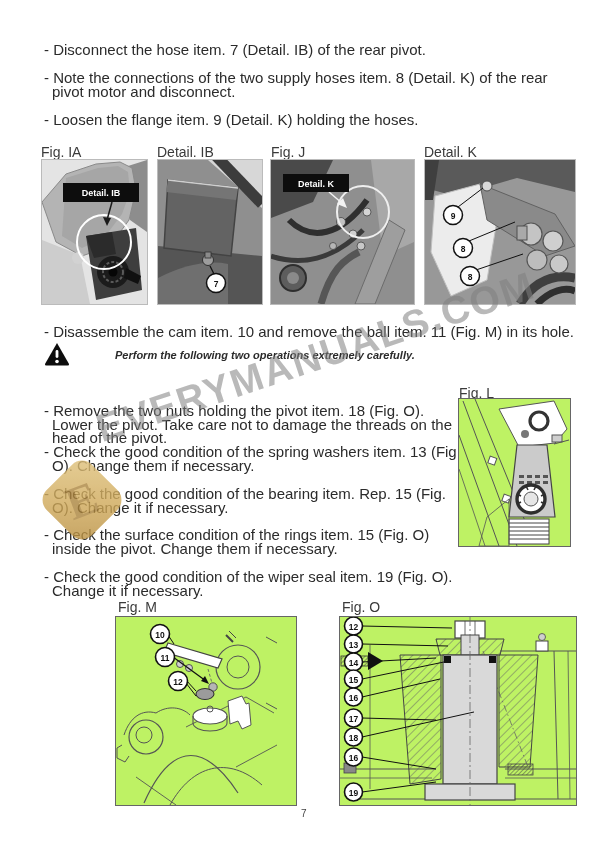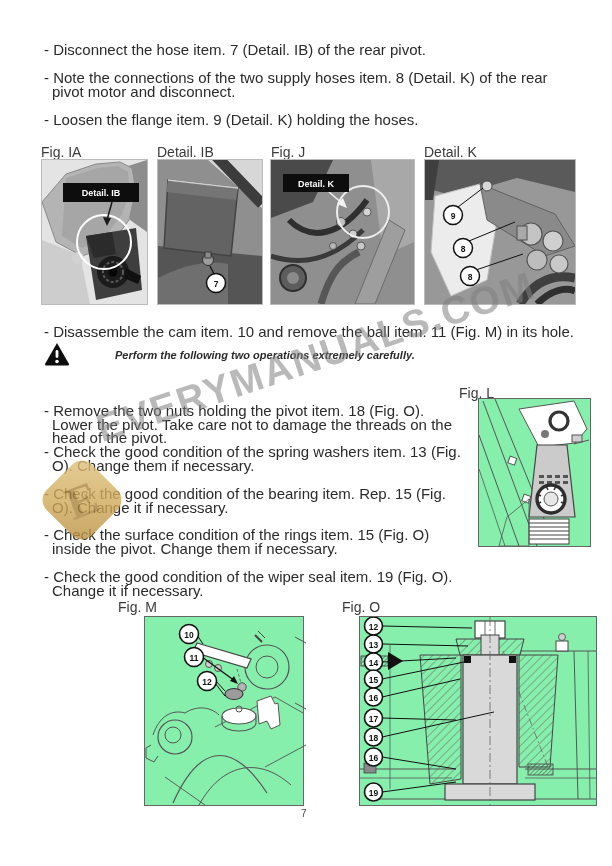--- a/index.html
+++ b/index.html
@@ -1,20 +1,20 @@
 <!DOCTYPE html>
 <html><head>
 <meta charset="utf-8">
 <style>
   html,body{margin:0;padding:0;background:#fff;}
   #page{position:relative;width:612px;height:866px;background:#ffffff;overflow:hidden;
         font-family:"Liberation Sans","DejaVu Sans",sans-serif;color:#2b2b2b;}
   .para{position:absolute;font-size:15px;line-height:13.5px;padding-left:8px;text-indent:-8px;}
   .caption{position:absolute;font-size:14px;color:#3a3a3a;}
-  .figbox{position:absolute;background:#86efac;border:1px solid #666;box-sizing:border-box;margin-left:20px;}
+  .figbox{position:absolute;background:#bef264;border:1px solid #666;box-sizing:border-box;}
   .photo{position:absolute;overflow:hidden;border:1px solid #bbb;box-sizing:border-box;background:#9a9a9a;}
   .photo svg{display:block;}
   .warn-text{position:absolute;font-size:11px;font-weight:bold;font-style:italic;margin-left:37px;}
   .pagenum{position:absolute;font-size:10px;color:#444;}
   #watermark{position:absolute;left:0;top:0;width:612px;height:866px;pointer-events:none;z-index:6;}
   #wm-text{position:absolute;left:98px;top:408px;font-size:39px;font-weight:bold;letter-spacing:2px;
         color:#808080;opacity:0.55;transform:rotate(-18.5deg);transform-origin:left center;white-space:nowrap;
         font-family:"Liberation Sans",sans-serif;}
   #wm-logo{position:absolute;left:50px;top:468px;width:64px;height:64px;border-radius:14px;
         background:linear-gradient(135deg,#e0c37d 0%,#cfa858 55%,#b68c3c 100%);
@@ -186,21 +186,21 @@
           <line x1="50" y1="128" x2="90" y2="128"></line>
         <line x1="50" y1="132" x2="90" y2="132"></line>
           <line x1="50" y1="136" x2="90" y2="136"></line>
         <line x1="50" y1="140" x2="90" y2="140"></line>
       </g>
       <path d="M28,118 L50,100 L50,147 L20,147 Z" fill="none" stroke="#555" stroke-width="0.8"></path>
     </svg>
   </div>
 
   <div class="caption" style="left:118px;top:599px">Fig. M</div>
-  <div class="figbox" style="left:124px;top:616px;width:160px;height:190px">
+  <div class="figbox" style="left:115px;top:616px;width:182px;height:190px">
     <svg width="161" height="188" viewBox="0 0 161 188">
       <circle cx="122" cy="50" r="22" fill="none" stroke="#555" stroke-width="1.2"></circle>
       <circle cx="122" cy="50" r="11" fill="none" stroke="#555" stroke-width="1"></circle>
       <path d="M150,20 L161,26 M150,86 L161,92" stroke="#555" stroke-width="1"></path>
       <path d="M8,118 C14,100 26,92 40,96 C52,88 66,90 74,98" fill="none" stroke="#555" stroke-width="1"></path>
       <circle cx="30" cy="120" r="17" fill="none" stroke="#555" stroke-width="1.2"></circle>
       <circle cx="28" cy="118" r="8" fill="none" stroke="#555" stroke-width="1"></circle>
       <path d="M6,128 l-5,3 l0,10 l8,4 l4,-6" fill="none" stroke="#555" stroke-width="1"></path>
       <path d="M28,186 C52,132 84,118 122,176" fill="none" stroke="#555" stroke-width="1.2"></path>
       <path d="M54,188 C76,148 112,138 146,168" fill="none" stroke="#555" stroke-width="1"></path>

